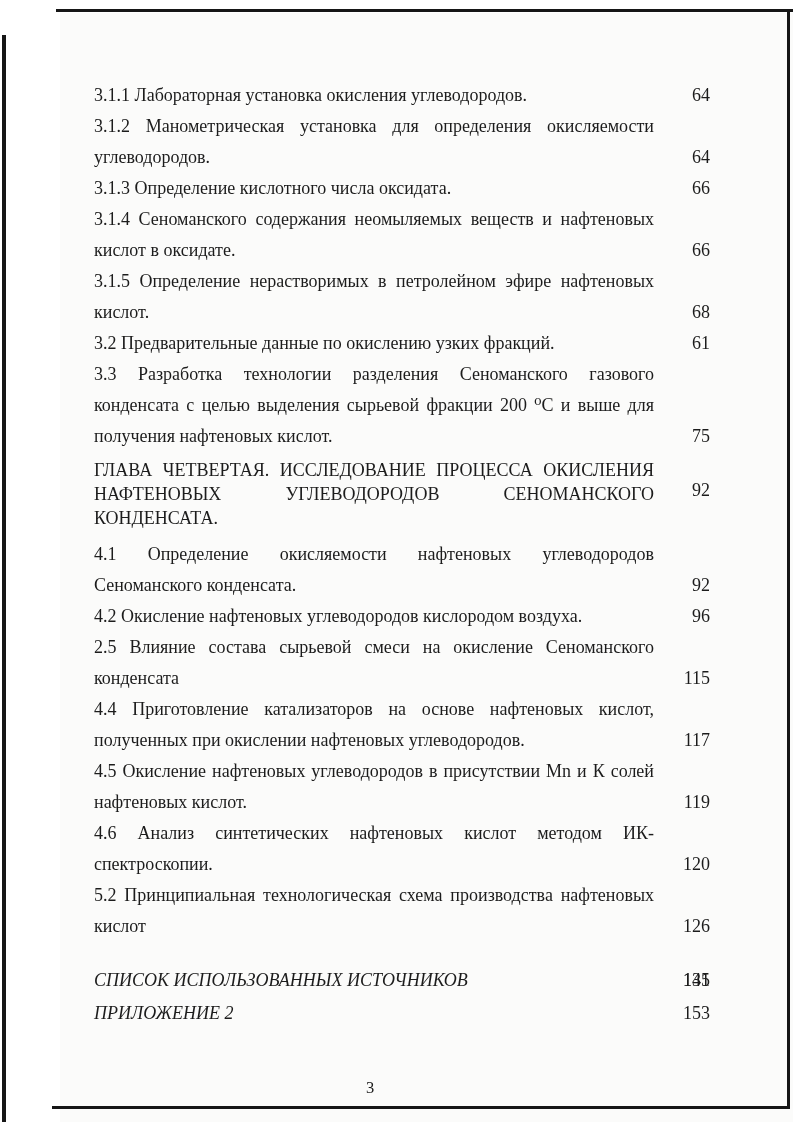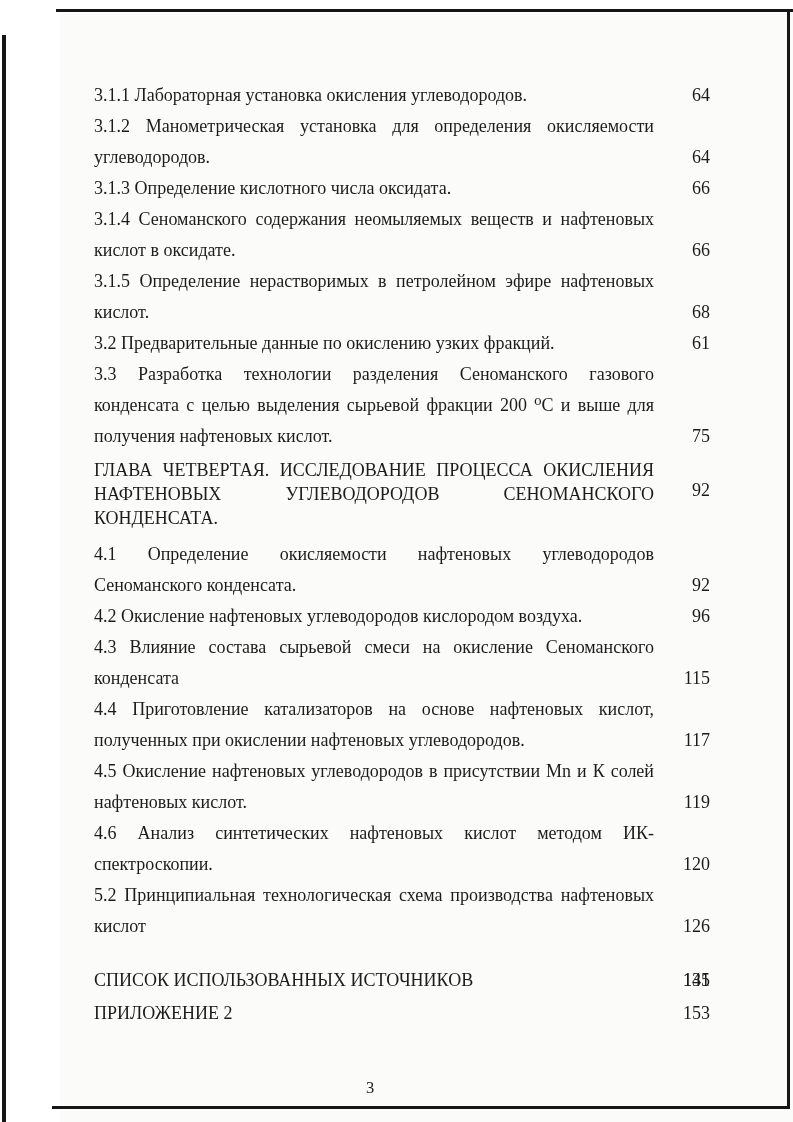--- a/index.html
+++ b/index.html
@@ -34,21 +34,21 @@
     position:absolute;right:16px;bottom:0;
     line-height:31px;
   }
   .entry.chapter{margin:6px 0 9px;}
   .entry.chapter .entry-text{line-height:24px;}
   .entry.chapter .entry-page{bottom:24px;}
 
   .back-matter{margin-top:22px;}
   .back-matter .entry-text,
   .back-matter .entry-page{line-height:33px;text-align:right;}
-  .back-matter .entry-text{text-align:left;}
+  .back-matter .entry-text{text-align:left;font-style:italic;}
 
   .footer{
     position:absolute;left:0;top:1078px;width:740px;
     text-align:center;font-size:16.5px;
   }
 </style>
 </head>
 <body>
 
 <div class="scan-area"></div>
@@ -96,21 +96,21 @@
 
   <div class="entry">
     <div class="entry-text">4.1 Определение окисляемости нафтеновых углеводородов Сеноманского конденсата.</div>
     <div class="entry-page">92</div>
   </div>
   <div class="entry">
     <div class="entry-text">4.2 Окисление нафтеновых углеводородов кислородом воздуха.</div>
     <div class="entry-page">96</div>
   </div>
   <div class="entry">
-    <div class="entry-text">4.3 Влияние состава сырьевой смеси на окисление Сеноманского конденсата</div>
+    <div class="entry-text">2.5 Влияние состава сырьевой смеси на окисление Сеноманского конденсата</div>
     <div class="entry-page">115</div>
   </div>
   <div class="entry">
     <div class="entry-text">4.4 Приготовление катализаторов на основе нафтеновых кислот, полученных при окислении нафтеновых углеводородов.</div>
     <div class="entry-page">117</div>
   </div>
   <div class="entry">
     <div class="entry-text">4.5 Окисление нафтеновых углеводородов в присутствии Mn и К солей нафтеновых кислот.</div>
     <div class="entry-page">119</div>
   </div>

